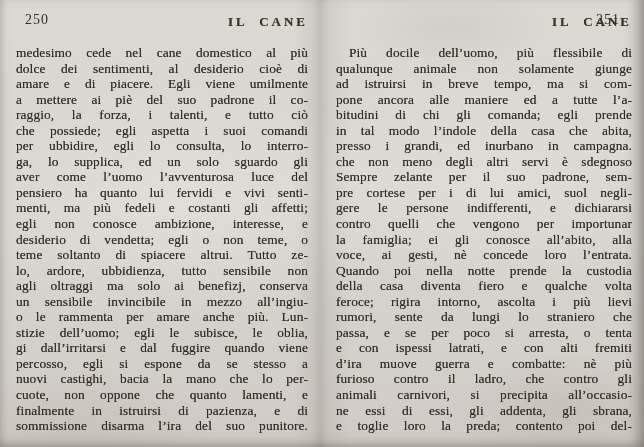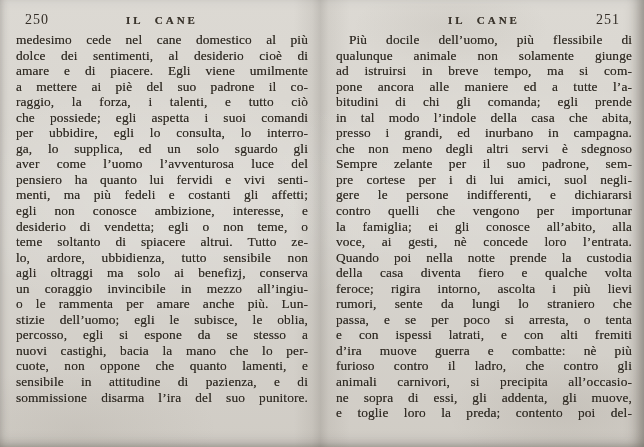--- a/index.html
+++ b/index.html
@@ -33,31 +33,31 @@
       rgba(66,60,52,.17) 47%,
       rgba(95,88,78,.08) 62%,
       transparent 100%);
   }
   .page { position: absolute; top: 9px; color: #302b24; }
   .page.left  { left: 16px;  width: 292px; }
   .page.right { left: 336px; width: 296px; }
 
   .phead { position: relative; height: 22px; }
   .ptitle {
-    display: block; text-align: center;
-    font-size: 11px; font-weight: bold;
+    display: block; text-align: right;
+    font-size: 13px; font-weight: bold;
     letter-spacing: 3px; word-spacing: 6px;
     color: #3a342c; padding-top: 5px;
     text-shadow: 0 0 .5px rgba(58,52,44,.6);
   }
   .pnum { position: absolute; top: 3px; font-size: 14px; letter-spacing: 1px; color: #332d26; }
   .page.left  .pnum { left: 9px; }
   .page.right .pnum { right: 12px; }
 
-  .body-text { margin-top: 1px; }
+  .body-text { margin-top: 14px; }
   .ln {
     height: 15.55px; line-height: 15.55px;
     font-size: 13.4px;
     text-align: justify; text-align-last: justify;
     letter-spacing: .1px;
     color: #312c25;
     text-shadow: 0 0 .5px rgba(49,44,37,.65);
     white-space: nowrap; overflow: visible;
   }
   .ln.indent { text-indent: 13px; }
@@ -83,27 +83,28 @@
       <div class="ln">per ubbidire, egli lo consulta, lo interro-</div>
       <div class="ln">ga, lo supplica, ed un solo sguardo gli</div>
       <div class="ln">aver come l’uomo l’avventurosa luce del</div>
       <div class="ln">pensiero ha quanto lui fervidi e vivi senti-</div>
       <div class="ln">menti, ma più fedeli e costanti gli affetti;</div>
       <div class="ln">egli non conosce ambizione, interesse, e</div>
       <div class="ln">desiderio di vendetta; egli o non teme, o</div>
       <div class="ln">teme soltanto di spiacere altrui. Tutto ze-</div>
       <div class="ln">lo, ardore, ubbidienza, tutto sensibile non</div>
       <div class="ln">agli oltraggi ma solo ai benefizj, conserva</div>
-      <div class="ln">un coraggio invincibile in mezzo all’ingiu-</div>
+      <div class="ln">un sensibile invincibile in mezzo all’ingiu-</div>
       <div class="ln">o le rammenta per amare anche più. Lun-</div>
       <div class="ln">stizie dell’uomo; egli le subisce, le oblia,</div>
+      <div class="ln">gi dall’irritarsi e dal fuggire quando viene</div>
       <div class="ln">percosso, egli si espone da se stesso a</div>
       <div class="ln">nuovi castighi, bacia la mano che lo per-</div>
       <div class="ln">cuote, non oppone che quanto lamenti, e</div>
-      <div class="ln">sensibile in attitudine di pazienza, e di</div>
+      <div class="ln">finalmente in istruirsi di pazienza, e di</div>
       <div class="ln">sommissione disarma l’ira del suo punitore.</div>
     </div>
   </div>
 
   <div class="page right">
     <div class="phead">
       <span class="ptitle">IL CANE</span>
       <span class="pnum">251</span>
     </div>
     <div class="body-text">
@@ -123,17 +124,17 @@
       <div class="ln">voce, ai gesti, nè concede loro l’entrata.</div>
       <div class="ln">Quando poi nella notte prende la custodia</div>
       <div class="ln">della casa diventa fiero e qualche volta</div>
       <div class="ln">feroce; rigira intorno, ascolta i più lievi</div>
       <div class="ln">rumori, sente da lungi lo straniero che</div>
       <div class="ln">passa, e se per poco si arresta, o tenta</div>
       <div class="ln">e con ispessi latrati, e con alti fremiti</div>
       <div class="ln">d’ira muove guerra e combatte: nè più</div>
       <div class="ln">furioso contro il ladro, che contro gli</div>
       <div class="ln">animali carnivori, si precipita all’occasio-</div>
-      <div class="ln">ne sopra di essi, gli addenta, gli muove,</div>
+      <div class="ln">ne essi di essi, gli addenta, gli sbrana,</div>
       <div class="ln">e toglie loro la preda; contento poi del-</div>
     </div>
   </div>
 </div>
 
 </body></html>

